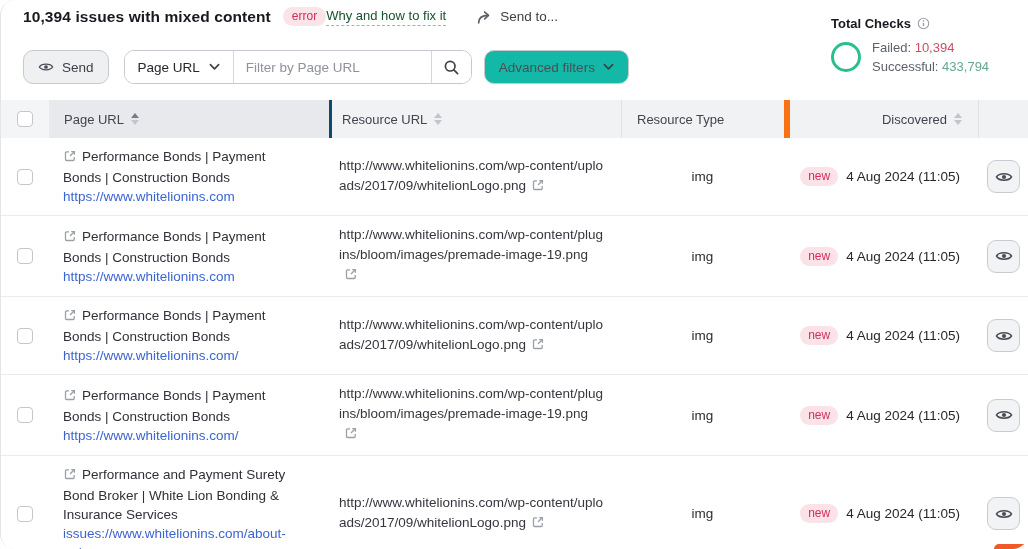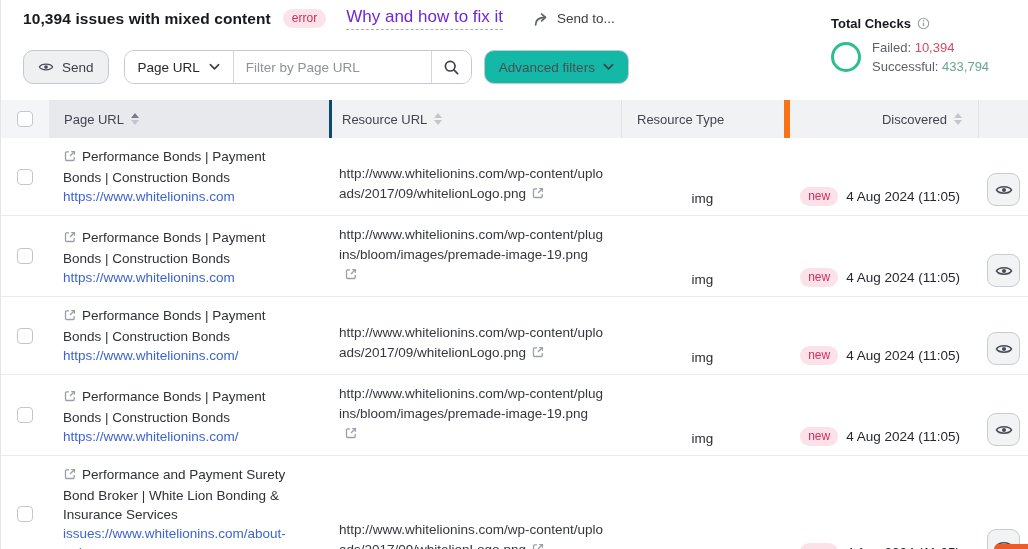--- a/index.html
+++ b/index.html
@@ -1,31 +1,31 @@
 <!DOCTYPE html>
 <html style="--error-red: #cf2c58; --error-badge-bg: #fbe3ea; --failed-red: #d14b63; --success-green: #66a78f; --ring-green: #2cbf8e; --link-blue: #3c64d0; --new-badge-bg: #fbe1e8; --new-badge-text: #d2315e; --corner-orange: #f15a24;"><head>
 <meta charset="utf-8">
 <style>
   * { margin:0; padding:0; box-sizing:border-box; }
   html,body { background:#fff; }
   body { font-family:"Liberation Sans","DejaVu Sans",sans-serif; color:#2b2e35; }
   .app {
     position:relative; width:1028px; height:549px; background:#fff;
-    overflow:hidden; border-left:1px solid #e4e5e9;
+    overflow:hidden; border-left:1px solid #e4e5e9;border-radius:15px;
   }
 
   
   .topbar { position:absolute; top:7px; left:22px; display:flex; align-items:center; }
   .page-title { font-size:15.5px; font-weight:700; color:#17191f; letter-spacing:.1px; }
   .badge-error {
     margin-left:12px; background:var(--error-badge-bg,#fbe3ea); color:var(--error-red,#cf2c58);
     font-size:12px; padding:3px 9px 4px; border-radius:11px; line-height:1;
   }
   .fix-link {
-    margin-left:20px; font-size:17px; color:#6d28d9; cursor:pointer;
+    font-size:13px; color:#14532d; cursor:pointer;
     border-bottom:1px dashed #a8adb5; padding-bottom:2px;
   }
   .send-btn { margin-left:30px; display:flex; align-items:center; gap:7px; cursor:pointer; }
   .send-btn span { font-size:13.5px; color:#3d4047; }
   .icon-stroke { stroke:#5c6069; stroke-width:1.6; fill:none; stroke-linecap:round; stroke-linejoin:round; }
 
   
   .total-checks { position:absolute; top:16px; right:25px; width:172px; }
   .tc-head { display:flex; align-items:center; gap:6px; }
   .tc-label { font-size:13px; font-weight:700; color:#17191f; }
@@ -67,21 +67,21 @@
   .th-page { width:280px; padding-left:15px; background:#e8e9ed; cursor:pointer; }
   .th-res { width:292px; padding-left:10px; border-left:3px solid #0c4a6e; cursor:pointer; }
   .th-type { width:163px; padding-left:15px; border-left:1px solid #e0e1e6; }
   .th-disc { width:194px; justify-content:flex-end; padding-right:16px; border-left:6px solid #f97316; cursor:pointer; }
   .th-act { width:51px; border-left:1px solid #e0e1e6; }
   .sort { display:inline-flex; flex-direction:column; gap:2px; margin-left:7px; }
   .tri-up { width:0; height:0; border-left:4px solid transparent; border-right:4px solid transparent; border-bottom:5px solid #c2c5cc; }
   .tri-down { width:0; height:0; border-left:4px solid transparent; border-right:4px solid transparent; border-top:5px solid #c2c5cc; }
   .tri-active { border-bottom-color:#787c86; }
 
-  .row { display:flex; align-items:flex-end; border-bottom:1px solid #eaebee; min-height:76px; padding:9px 0; background:#fff; }
+  .row { display:flex; align-items:center; border-bottom:1px solid #eaebee; min-height:76px; padding:9px 0; background:#fff; }
   .c-check { width:48px; display:flex; justify-content:center; align-self:center; }
   .checkbox { width:16px; height:16px; border:1px solid #c3c6ce; border-radius:4px; background:#fff; cursor:pointer; }
   .c-page { width:280px; padding:0 30px 0 14px; font-size:13.5px; line-height:19px; color:#2e3138; overflow-wrap:break-word; }
   .x-icon { display:inline-block; vertical-align:-2px; margin-right:5px; }
   .page-link { display:block; color:var(--link-blue,#3c64d0); text-decoration:none; cursor:pointer; overflow-wrap:break-word; }
   .c-res { width:292px; padding:0 16px 0 10px; font-size:13.5px; line-height:20px; color:#34373e; word-break:break-all; }
   .x-icon-end { display:inline-block; vertical-align:-2px; margin-left:5px; }
   .c-type { width:163px; text-align:center; font-size:13.5px; color:#2b2e35; }
   .c-disc { width:194px; display:flex; align-items:center; justify-content:flex-end; gap:8px; padding-right:18px; }
   .badge-new {

